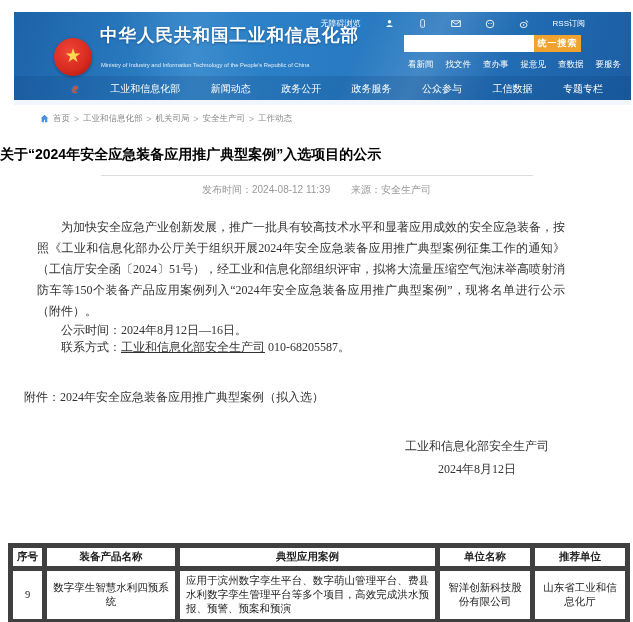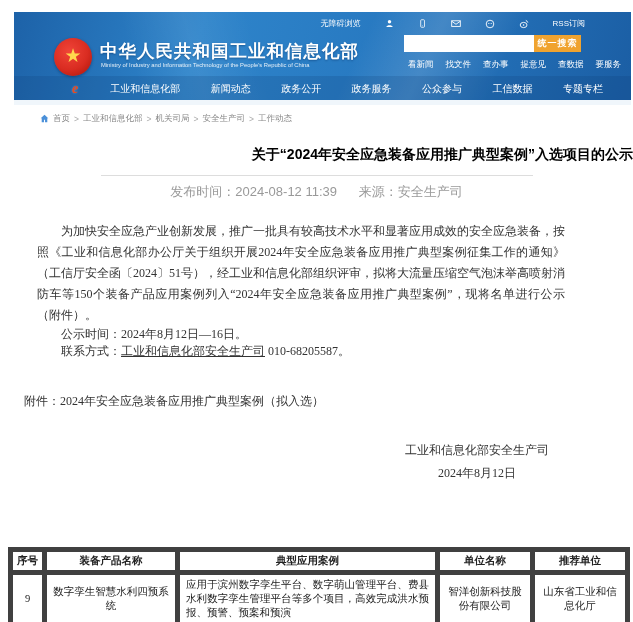--- a/index.html
+++ b/index.html
@@ -23,21 +23,21 @@
     background:rgba(10,56,110,.18); pointer-events:none;
   }
   .utility { position:absolute; top:6px; right:46px; display:flex; align-items:center; gap:24px;
     color:#fff; font-size:8px; z-index:3; }
   .utility svg { display:block; }
   .emblem { position:absolute; left:40px; top:26px; width:38px; height:38px; border-radius:50%;
     background:radial-gradient(circle at 40% 35%, #f04438 0%, #d92c21 55%, #a81207 100%);
     z-index:3; display:flex; align-items:center; justify-content:center;
     box-shadow:0 1px 3px rgba(0,30,70,.45); }
   .emblem .star { color:#ffd84d; font-size:19px; line-height:1; margin-top:-3px; }
-  .brand-cn { position:absolute; left:86px; top:27px; font-size:17.5px; font-weight:bold; color:#fff;
+  .brand-cn { position:absolute; left:86px; top:11px; font-size:17.5px; font-weight:bold; color:#fff;
     letter-spacing:1px; z-index:3; text-shadow:0 1px 2px rgba(0,40,90,.45); white-space:nowrap; }
   .brand-en { position:absolute; left:87px; top:50px; font-size:5.8px; color:rgba(255,255,255,.88);
     z-index:3; white-space:nowrap; }
   .search-box { position:absolute; top:23px; right:50px; display:flex; z-index:3;align-items:center; }
   .search-box input { width:130px; height:17px; border:none; font-size:9px; padding:0 5px; outline:none; }
   .search-btn { width:47px; height:17px; border:none; background:#f0a32f; color:#fff;
     font-size:9px; font-weight:bold; cursor:pointer; letter-spacing:1px; }
   .quick-links { position:absolute; top:47px; left:394px; display:flex; gap:12px;
     color:#fff; font-size:8.5px; z-index:3; white-space:nowrap; }
   .quick-links span { cursor:pointer; }
@@ -49,23 +49,23 @@
 
   .subband { height:5px; background:#f0f6fb; margin:0 2px 0 14px; }
 
   
   .breadcrumb { margin:8px 0 0 40px; display:flex; align-items:center; gap:4px;
     font-size:8.5px; color:#888; }
   .breadcrumb .bc-item { cursor:pointer; }
   .breadcrumb .sep { color:#aaa; }
 
   
-  .article-title { margin-top:21px; text-align:right; font-size:14px; font-weight:bold; color:#000; }
+  .article-title { margin-top:21px; text-align:left; font-size:14px; font-weight:bold; color:#000; }
   .divider { width:432px; margin:11px auto 0; border-top:1px solid #ddd; }
-  .meta { margin-top:7px; text-align:center; font-size:13px; color:#999; }
+  .meta { margin-top:7px; text-align:center; font-size:10px; color:#999; }
   .meta span { margin:0 9px; }
   .body-text { margin:20px 68px 0 37px; font-family:"Liberation Serif", serif;
     font-size:12px; color:#333; text-align:justify; }
   .p-main { line-height:21px; text-indent:2em; }
   .p-short { line-height:16.5px; text-indent:2em; }
   .contact-link { text-decoration:underline; cursor:pointer; color:#333; }
   .attachment { margin-top:34px; text-indent:2em; line-height:16px; font-family:"Liberation Serif", serif;
     font-size:12px; color:#333; }
   .signature { margin-top:30px; margin-left:357px; width:240px; text-align:center;
     font-family:"Liberation Serif", serif; font-size:12px; color:#333; line-height:23px; }

